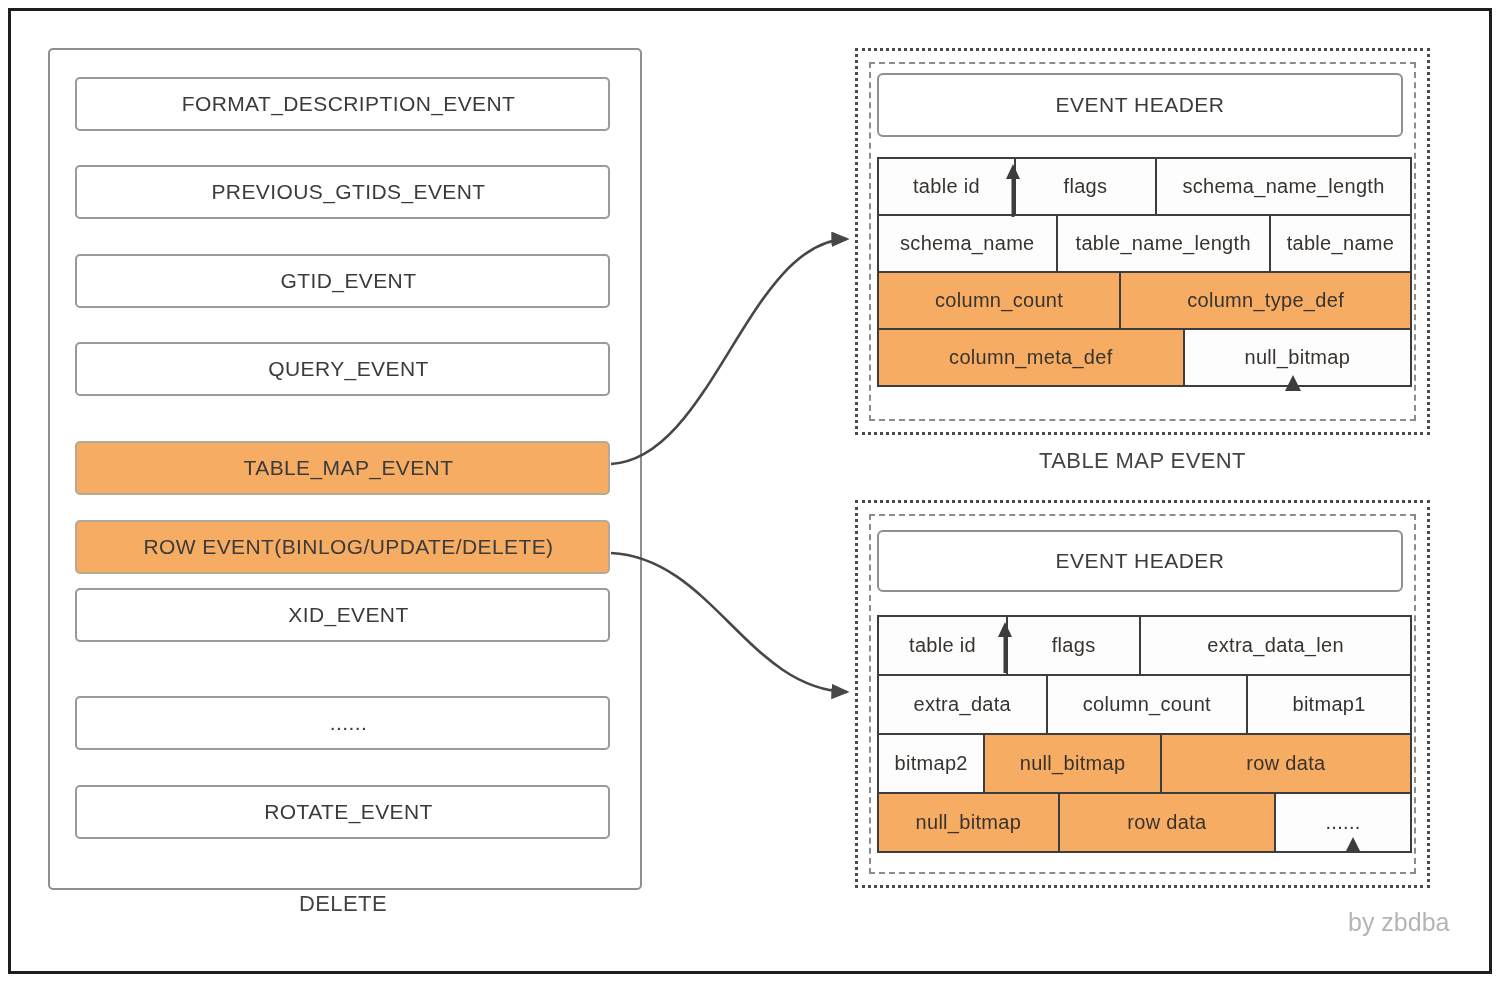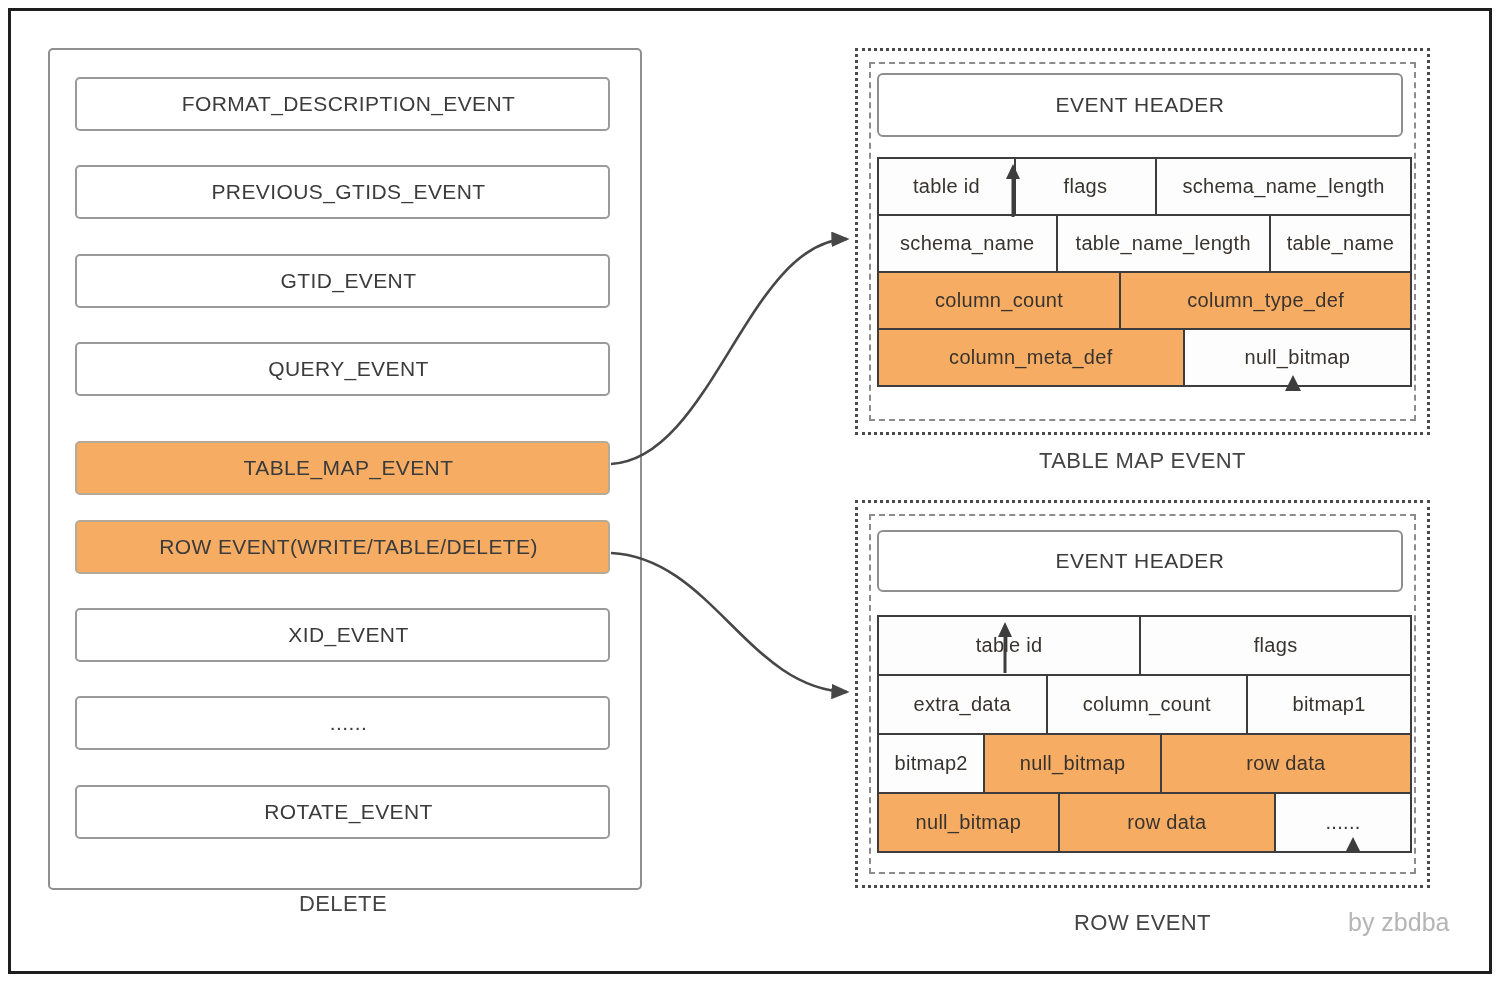--- a/index.html
+++ b/index.html
@@ -45,22 +45,22 @@
 <div class="page">
   <div class="frame"></div>
 
   <div class="binlog-box"></div>
 
   <div class="evbox" style="top:77px">FORMAT_DESCRIPTION_EVENT</div>
   <div class="evbox" style="top:165px">PREVIOUS_GTIDS_EVENT</div>
   <div class="evbox" style="top:254px">GTID_EVENT</div>
   <div class="evbox" style="top:342px">QUERY_EVENT</div>
   <div class="evbox hl" style="top:441px">TABLE_MAP_EVENT</div>
-  <div class="evbox hl" style="top:520px">ROW EVENT(WRITE/TABLE/DELETE)</div>
-  <div class="evbox" style="top:608px">XID_EVENT</div>
+  <div class="evbox hl" style="top:520px">ROW EVENT(BINLOG/UPDATE/DELETE)</div>
+  <div class="evbox" style="top:588px">XID_EVENT</div>
   <div class="evbox" style="top:696px">......</div>
   <div class="evbox" style="top:785px">ROTATE_EVENT</div>
 
   <div class="caption" style="left:48px; top:891px; width:590px;">DELETE</div>
 
   <div class="panel" style="top:48px; height:387px;">
     <div class="panel-inner"></div>
   </div>
   <div class="eheader" style="left:877px; top:73px; width:526px; height:64px;">EVENT HEADER</div>
 
@@ -88,38 +88,38 @@
 
   <div class="panel" style="top:500px; height:388px;">
     <div class="panel-inner"></div>
   </div>
   <div class="eheader" style="left:877px; top:530px; width:526px; height:62px;">EVENT HEADER</div>
 
   <div class="fgrid re" style="left:877px; top:615px;">
     <div class="frow">
       <div class="fcell" style="flex-grow:24.1">table id</div>
       <div class="fcell" style="flex-grow:24.9">flags</div>
+      <div class="fcell" style="flex-grow:51.0">extra_data_len</div>
     </div>
     <div class="frow">
       <div class="fcell" style="flex-grow:31.6">extra_data</div>
       <div class="fcell" style="flex-grow:37.7">column_count</div>
       <div class="fcell" style="flex-grow:30.7">bitmap1</div>
     </div>
     <div class="frow">
       <div class="fcell" style="flex-grow:19.8">bitmap2</div>
       <div class="fcell hl" style="flex-grow:33.1">null_bitmap</div>
       <div class="fcell hl" style="flex-grow:47.1">row data</div>
     </div>
     <div class="frow">
       <div class="fcell hl" style="flex-grow:33.9">null_bitmap</div>
       <div class="fcell hl" style="flex-grow:40.7">row data</div>
       <div class="fcell" style="flex-grow:25.4">......</div>
     </div>
   </div>
-  <div class="caption" style="left:855px; top:910px; width:575px;">ROW EVENT</div>
   <div class="credit" style="left:1300px; top:908px;margin-left:48px;">by zbdba</div>
 
   <svg class="ov" style="left:1004px; top:163px;" width="18" height="54">
     <polygon points="9,1 16,16 2,16" fill="#3d3d3d"></polygon>
       <line x1="9" y1="14" x2="9" y2="54" stroke="#3d3d3d" stroke-width="3"></line>
   </svg>
   <svg class="ov" style="left:996px; top:621px;" width="18" height="52">
     <polygon points="9,1 16,16 2,16" fill="#3d3d3d"></polygon>
       <line x1="9" y1="14" x2="9" y2="52" stroke="#3d3d3d" stroke-width="3"></line>
   </svg>

